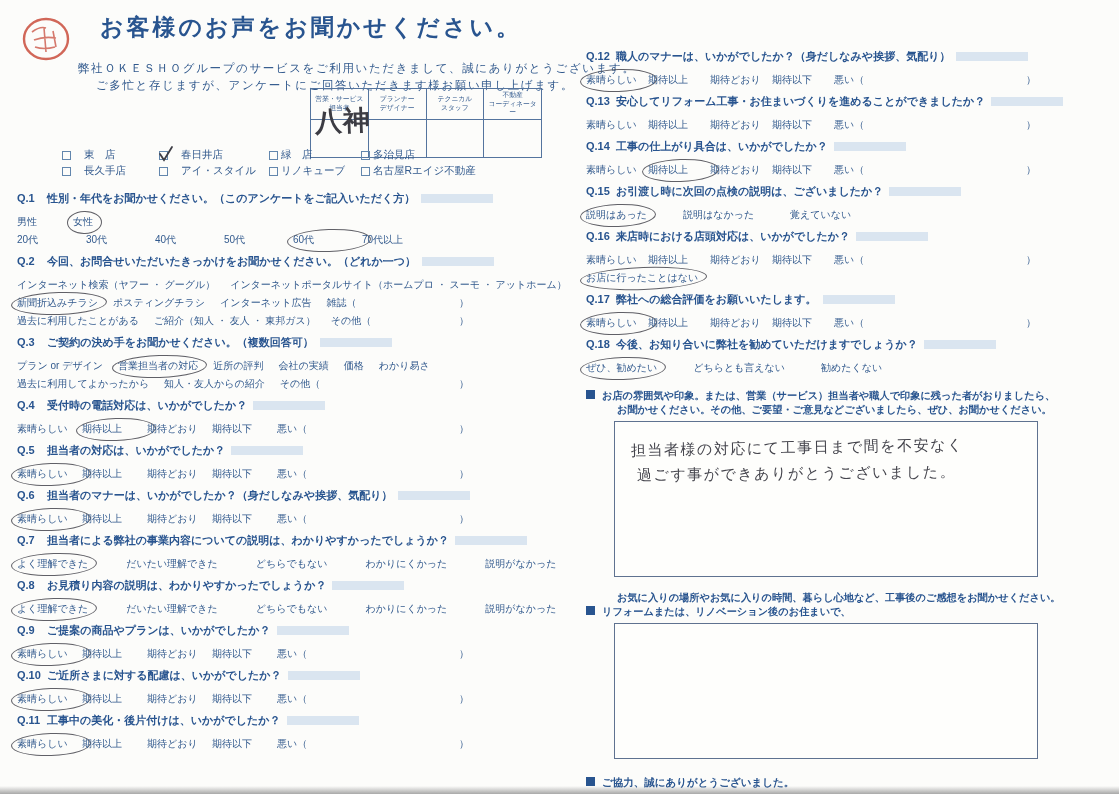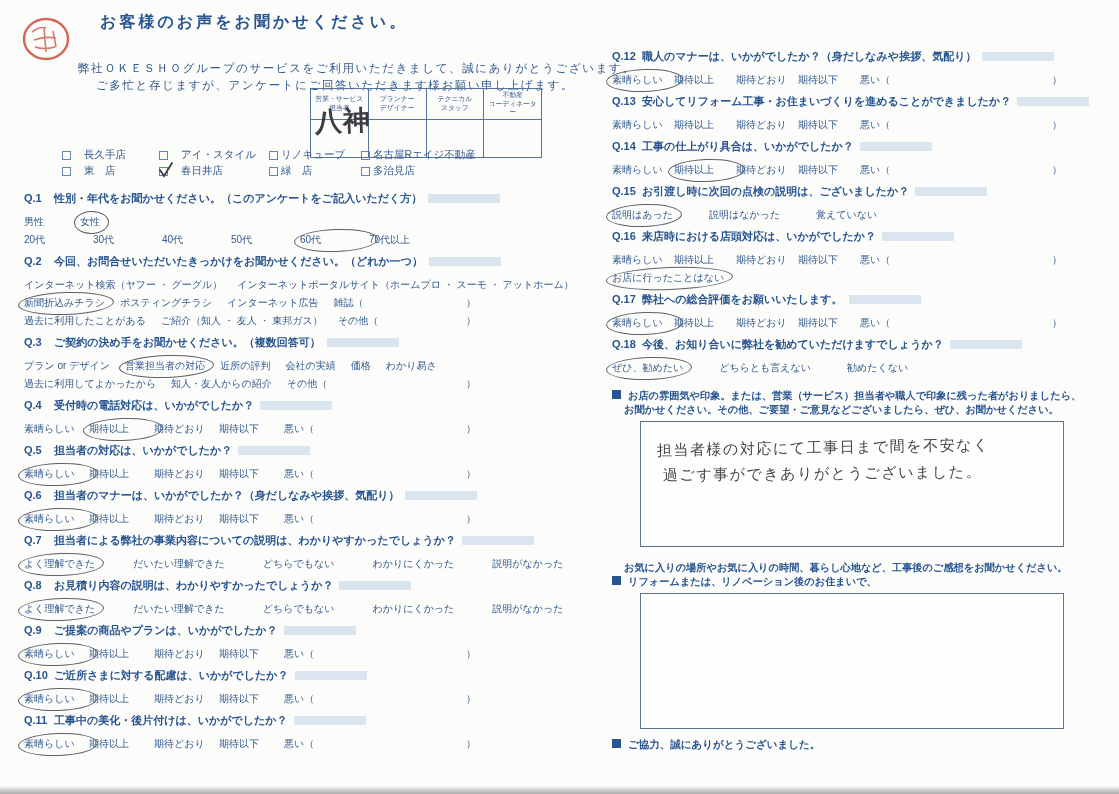--- a/index.html
+++ b/index.html
@@ -18,21 +18,21 @@
     font-family:"Liberation Sans","DejaVu Sans",sans-serif;
     color:var(--blue);
     position:relative;
   }
   .sheet{position:absolute;inset:0;}
 
   
   .stamp{position:absolute;left:20px;top:16px;width:54px;height:48px;}
   .page-title{
     position:absolute;left:100px;top:12px;
-    font-size:16px;font-weight:bold;letter-spacing:3px;color:var(--blue-bold);
+    font-size:23px;font-weight:bold;letter-spacing:3px;color:var(--blue-bold);
   }
   .intro{position:absolute;left:78px;top:60px;font-size:11.5px;letter-spacing:1.6px;line-height:17px;color:var(--blue);}
   .intro .l2{margin-left:18px;}
 
   
   .staff-table{
     position:absolute;left:310px;top:88px;width:232px;
     border-collapse:collapse;table-layout:fixed;
   }
   .staff-table td{
@@ -55,22 +55,22 @@
   .b-item:nth-child(2){width:110px;}
   .b-item:nth-child(3){width:92px;}
   .b-item:nth-child(4){width:185px;}
   .b-item:nth-child(1) .cb,.b-item:nth-child(2) .cb{margin-right:13px;}
   .b-item:nth-child(3) .cb,.b-item:nth-child(4) .cb{margin-right:3px;}
   .cb{width:9px;height:9px;border:1.1px solid #6286ad;position:relative;flex:0 0 auto;}
   .cb svg{position:absolute;left:-3px;top:-7px;overflow:visible;}
 
   
   .col{position:absolute;}
-  .col-left{left:24px;top:188px;width:524px;}
-  .col-right{left:612px;top:46px;width:456px;}
+  .col-left{left:17px;top:188px;width:524px;}
+  .col-right{left:586px;top:46px;width:456px;}
 
   .q{margin-bottom:4px;}
   .q-head{font-size:11px;font-weight:bold;color:var(--blue-bold);line-height:20px;margin-bottom:3px;white-space:nowrap;}
   .q-id{display:inline-block;min-width:30px;}
   .hl{display:inline-block;width:72px;height:9px;background:var(--hl);opacity:.75;margin-left:6px;vertical-align:-1px;}
   .q-row{display:flex;align-items:flex-end;font-size:10px;color:var(--blue);height:18px;white-space:nowrap;}
   .opt{position:relative;display:inline-block;}
   .ring{
     position:absolute;left:-6px;right:-9px;top:-4px;bottom:-5px;
     border:1.7px solid rgba(68,68,76,.85);border-radius:50%;
@@ -84,28 +84,28 @@
   .row-scale5{gap:38px;}
   .row-spread{gap:36px;}
   .row-tight{gap:15px;}
   .row-tight .tail{margin-left:auto;}
   .row-ages .opt{min-width:69px;}
 
   
   .c-section{margin-top:14px;}
   .c-line{font-size:10.2px;font-weight:bold;color:var(--blue-bold);line-height:14px;white-space:nowrap;}
   .c-bullet{display:inline-block;width:9px;height:9px;background:var(--blue-bold);margin-right:7px;}
-  .c-line2{margin-left:12px;}
+  .c-line2{margin-left:31px;}
   .c-box{border:1.2px solid var(--boxborder);background:#fefefc;margin-left:28px;margin-top:4px;width:424px;padding:12px 16px;}
-  .box1{height:126px;}
+  .box1{height:156px;}
   .box2{height:136px;}
   .hw-line{font-size:15px;color:var(--ink);letter-spacing:1.5px;line-height:26px;white-space:nowrap;}
   .hw-line.l1{transform:rotate(-1deg);}
   .hw-line.l2{transform:rotate(-.6deg);margin-left:6px;}
-  .closing{margin-top:9px;font-size:10.5px;font-weight:bold;color:var(--blue-bold);}
+  .closing{margin-top:17px;font-size:10.5px;font-weight:bold;color:var(--blue-bold);}
 
   .scan-edge{
     position:absolute;left:0;right:0;bottom:0;height:8px;
     background:linear-gradient(to bottom,rgba(150,150,150,0),rgba(140,140,140,.75));
   }
 </style>
 </head>
 <body>
 
 <div class="sheet">
@@ -152,55 +152,55 @@
       <td></td>
       <td></td>
     </tr>
   </tbody>
     </table>
 
   <div class="branches">
       <div class="b-row">
         <span class="b-item">
           <span class="cb"></span>
-          <span>長久手店</span>
-        </span>
-        <span class="b-item">
-          <span class="cb"></span>
-          <span>アイ・スタイル</span>
-        </span>
-        <span class="b-item">
-          <span class="cb"></span>
-          <span>リノキューブ</span>
-        </span>
-        <span class="b-item">
-          <span class="cb"></span>
-          <span>名古屋Rエイジ不動産</span>
-        </span>
-      </div>
-      <div class="b-row">
-        <span class="b-item">
-          <span class="cb"></span>
           <span>東　店</span>
         </span>
         <span class="b-item">
           <span class="cb">
             <svg width="18" height="18">
               <path d="M3 9 l4 6 l8 -13" stroke="#3d3d45" stroke-width="1.8" fill="none" stroke-linecap="round"></path>
             </svg>
           </span>
           <span>春日井店</span>
         </span>
         <span class="b-item">
           <span class="cb"></span>
           <span>緑　店</span>
         </span>
         <span class="b-item">
           <span class="cb"></span>
           <span>多治見店</span>
+        </span>
+      </div>
+      <div class="b-row">
+        <span class="b-item">
+          <span class="cb"></span>
+          <span>長久手店</span>
+        </span>
+        <span class="b-item">
+          <span class="cb"></span>
+          <span>アイ・スタイル</span>
+        </span>
+        <span class="b-item">
+          <span class="cb"></span>
+          <span>リノキューブ</span>
+        </span>
+        <span class="b-item">
+          <span class="cb"></span>
+          <span>名古屋Rエイジ不動産</span>
         </span>
       </div>
     </div>
 
   <div class="col col-left">
       <div class="q">
         <div class="q-head"><span class="q-id">Q.1</span><span>性別・年代をお聞かせください。（このアンケートをご記入いただく方）</span><span class="hl"></span></div>
         <div class="q-row row-spread">
           <span class="opt"><span>男性</span></span>
           <span class="opt"><span>女性</span><i class="ring"></i></span>

